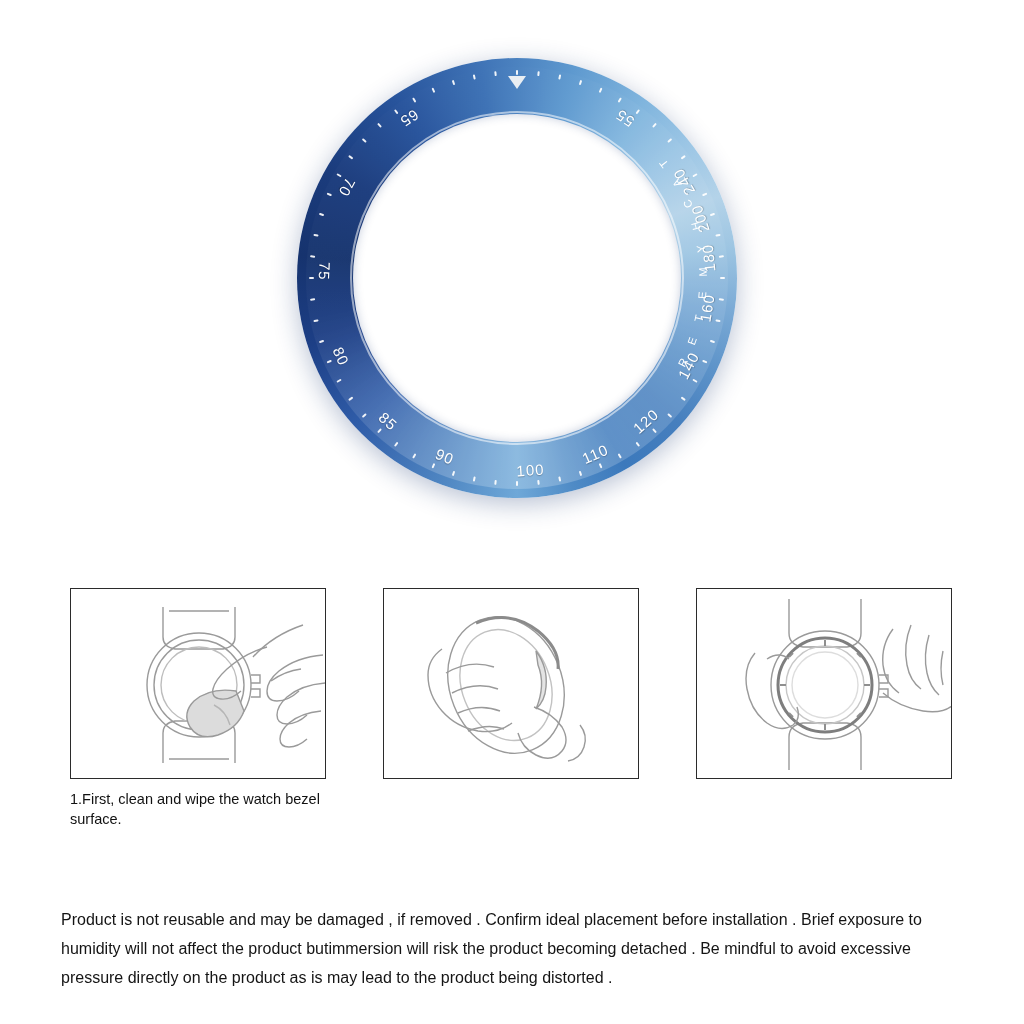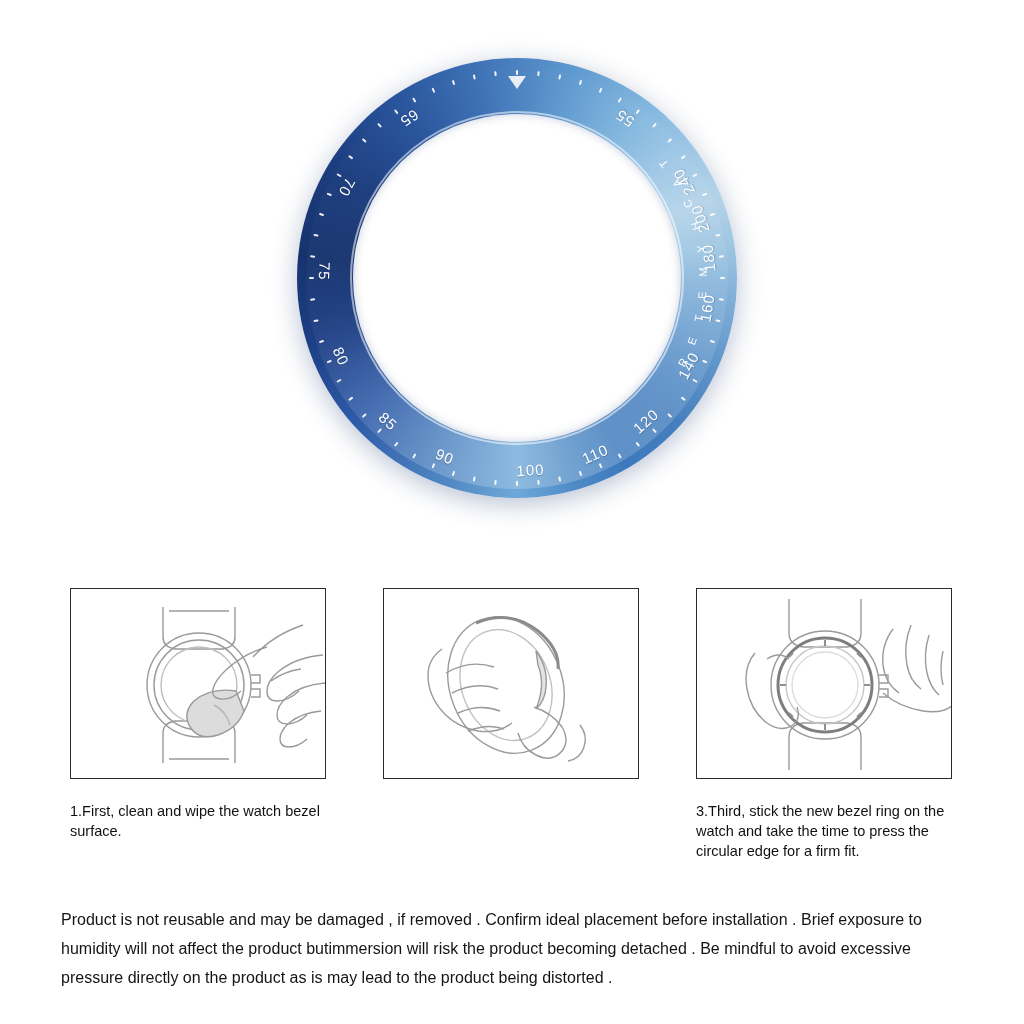--- a/index.html
+++ b/index.html
@@ -178,21 +178,21 @@
     width: 256px;
     height: 191px;
     border: 1px solid #2b2b2b;
     box-sizing: border-box;
     background: #fff;
     position: relative;
     overflow: hidden;
   }
   .step-frame svg { display: block; }
   .step-cap {
-    margin-top: 22px;
+    margin-top: 10px;
     font-size: 14.5px;
     line-height: 20px;
     color: #111;
   }
 
   
   .footer {
     position: absolute;
     left: 61px;
     top: 905px;
@@ -557,18 +557,17 @@
         <path d="M58 64 q-12 14 -8 36 q4 22 20 34 q14 10 26 2 q8 -6 4 -18"></path>
         <path d="M70 70 q12 -8 22 0"></path>
 
         <path d="M196 40 q-12 16 -10 36 q2 18 16 28"></path>
         <path d="M214 36 q-8 20 -4 40 q3 16 14 24"></path>
         <path d="M232 46 q-6 20 -2 38 q3 14 12 22"></path>
         <path d="M246 62 q-4 18 0 34"></path>
         <path d="M186 104 q16 14 40 18 q20 3 30 -6"></path>
       </svg>
     </div>
-    <div class="step-cap">3.Third, stick the new bezel ring on the watch and take the time to press the circular edge for a firm fit.</div>
   </div>
 
 </div>
 
 <div class="footer">Product is not reusable and may be damaged , if removed . Confirm ideal placement before installation . Brief exposure to humidity will not affect the product butimmersion will risk the product becoming detached . Be mindful to avoid excessive pressure directly on the product as is may lead to the product being distorted .</div>
 
 </body></html>

